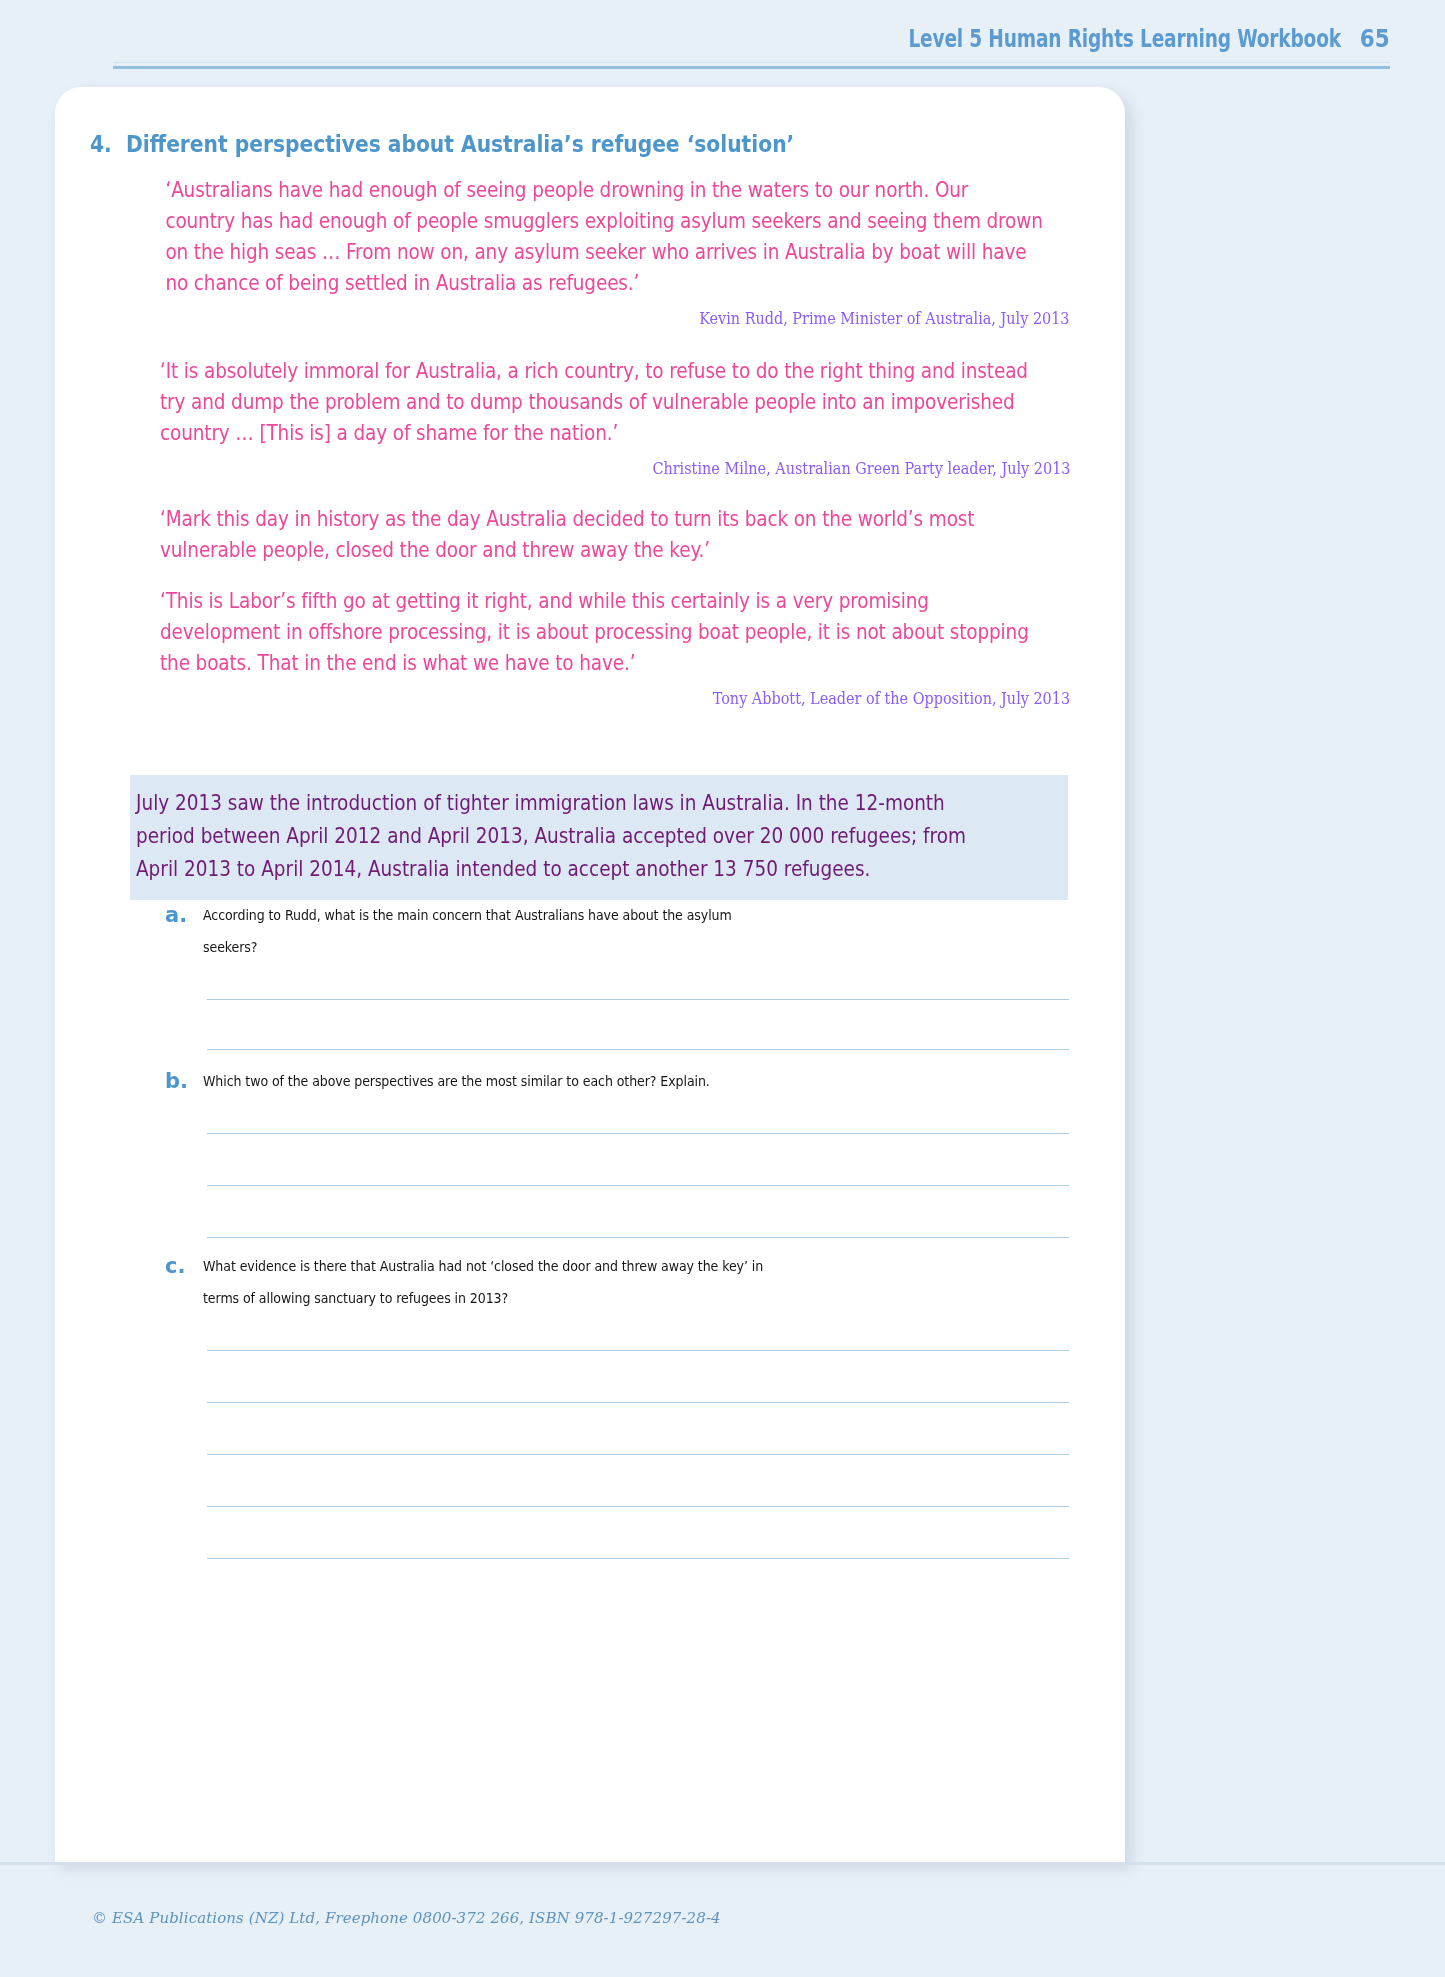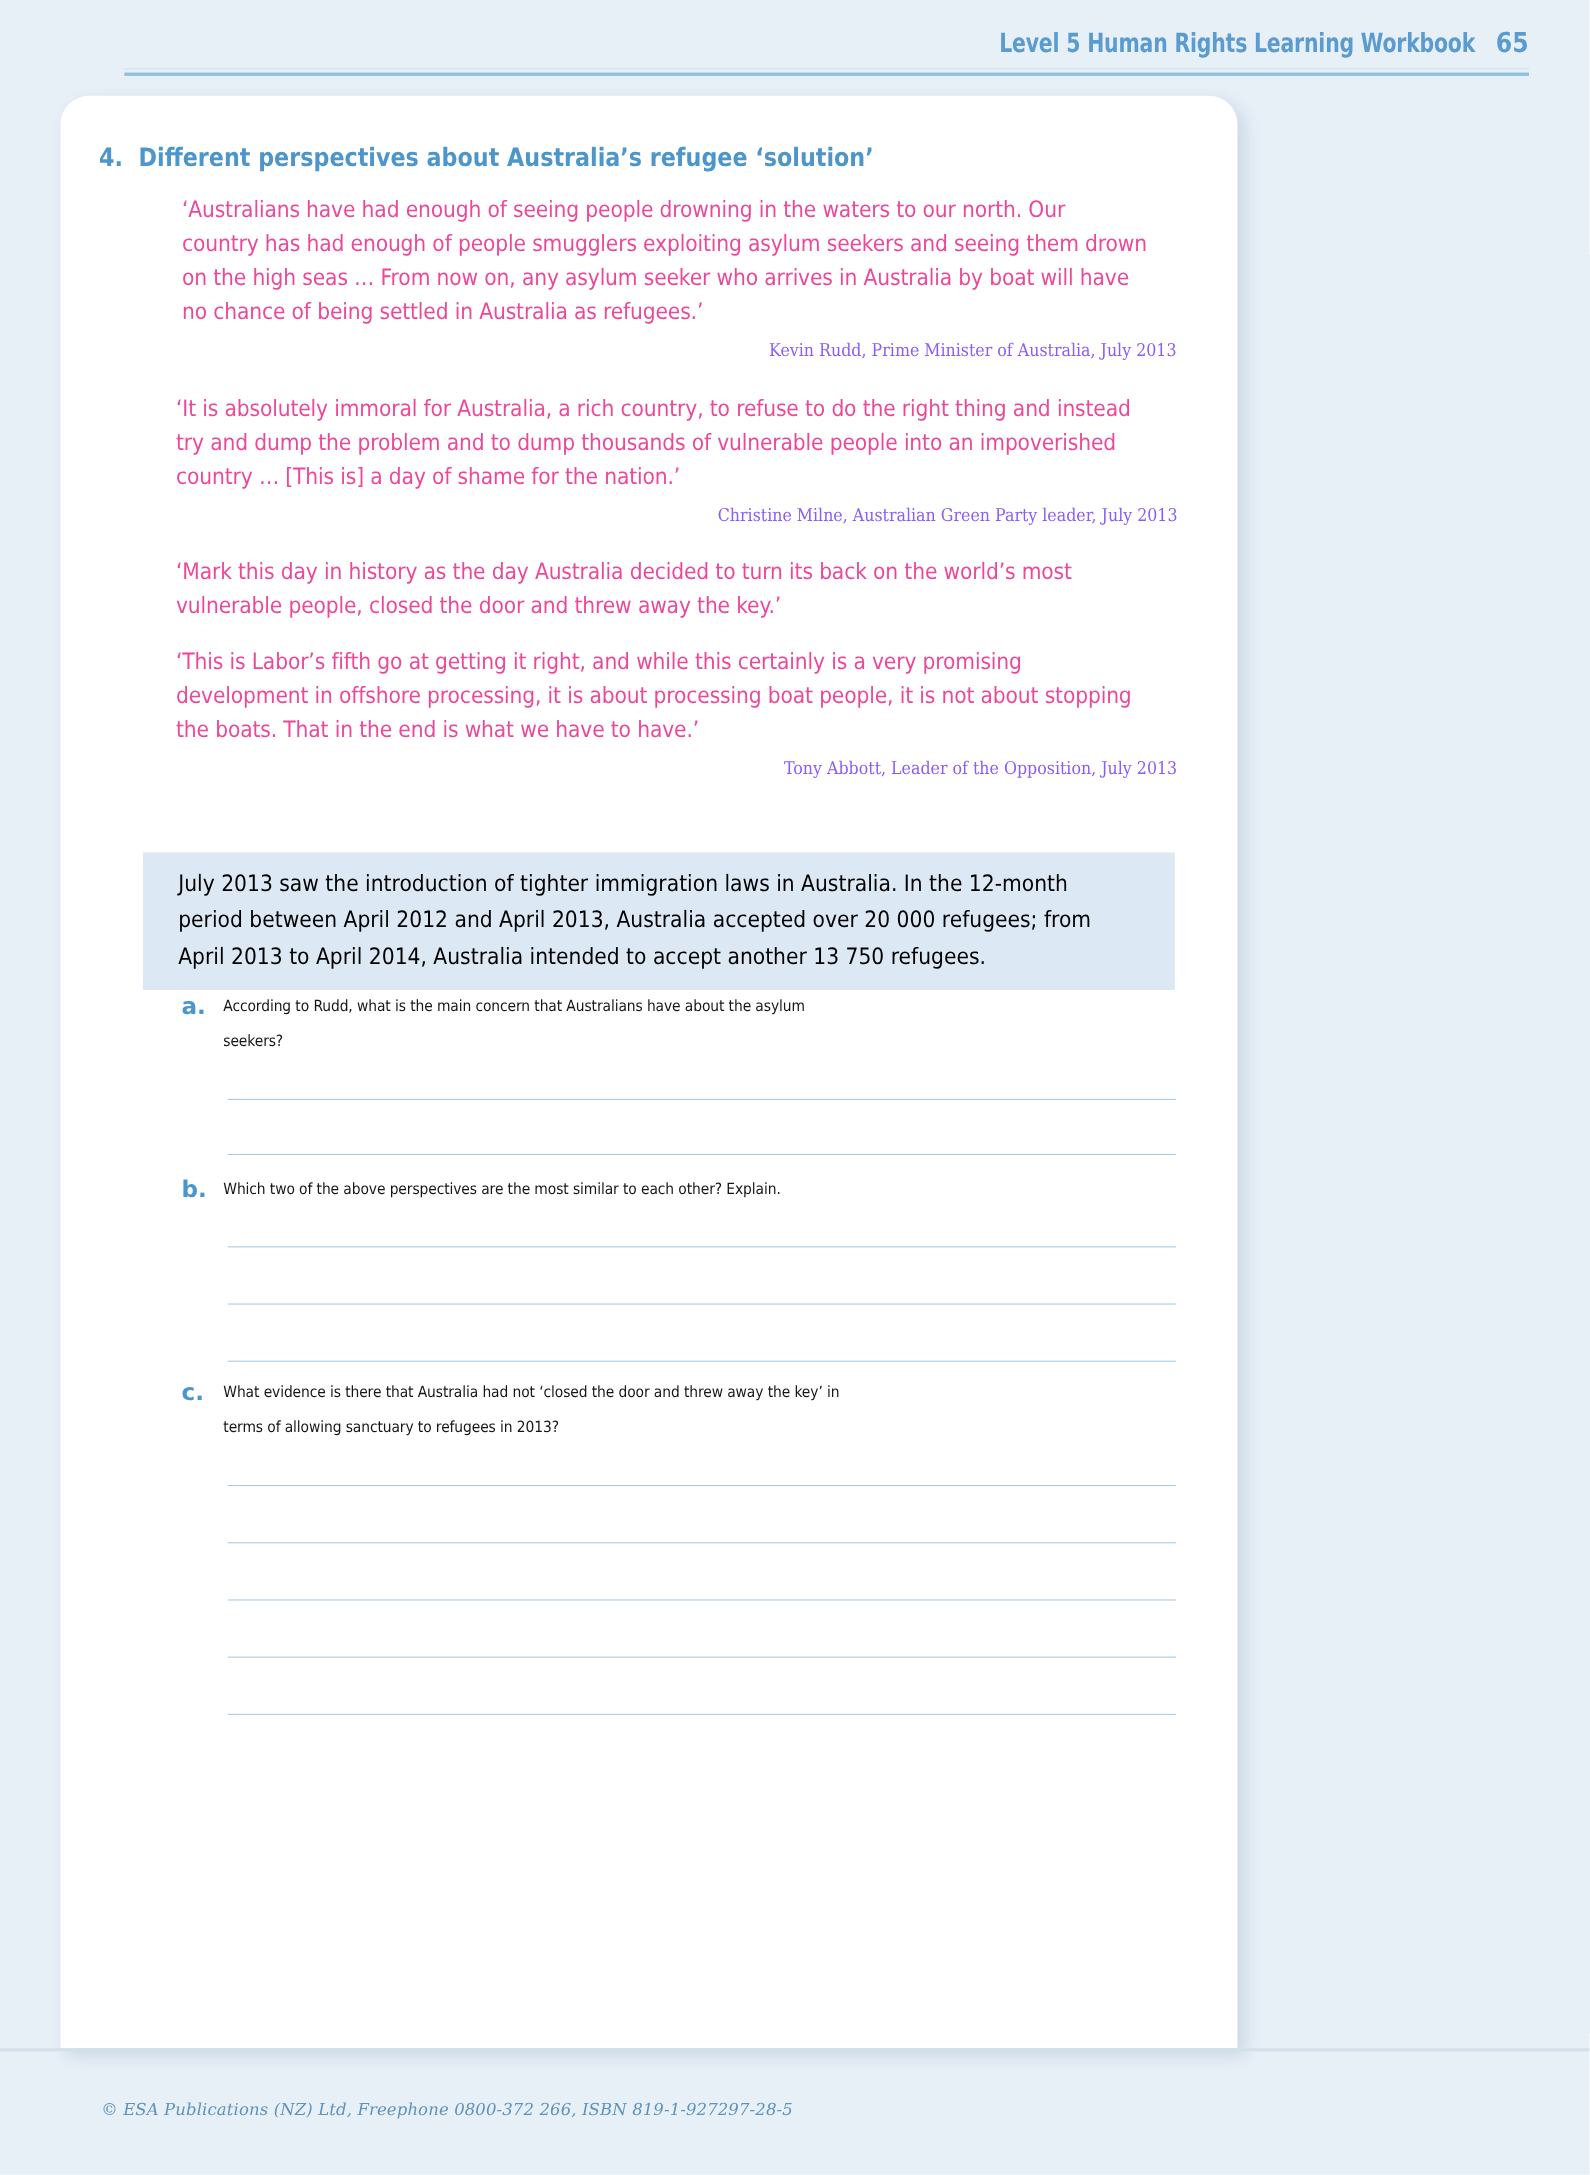--- a/index.html
+++ b/index.html
@@ -143,23 +143,23 @@
   .qblock { margin-bottom: 20px; }
   .qblock.q1 { margin-bottom: 22px; }
 
   
   .factbox {
     position: absolute;
     left: 75px;
     top: 688px;
     width: 938px;
     background: #dce9f4;
-    padding: 12px 14px 14px 32px;
+    padding: 12px 14px 14px 6px;
     box-sizing: border-box;
-    color: #000000;
+    color: #701a75;
     font-family: "DejaVu Sans", sans-serif;
     font-size: 20.5px;
     line-height: 33px;
   }
   .factbox .ftext {
     display: block;
     transform: scaleX(0.9);
     transform-origin: left top;
     width: 111.1%;
   }
@@ -316,15 +316,15 @@
     </div>
     <div class="ans-line" style="top: 1263px;"></div>
     <div class="ans-line" style="top: 1315px;"></div>
     <div class="ans-line" style="top: 1367px;"></div>
     <div class="ans-line" style="top: 1419px;"></div>
     <div class="ans-line" style="top: 1471px;"></div>
 
   </div>
 
   <div class="footer-rule"></div>
-  <div class="footer">© ESA Publications (NZ) Ltd, Freephone 0800-372 266, ISBN 819-1-927297-28-5</div>
+  <div class="footer">© ESA Publications (NZ) Ltd, Freephone 0800-372 266, ISBN 978-1-927297-28-4</div>
 
 </div>
 
 </body></html>

